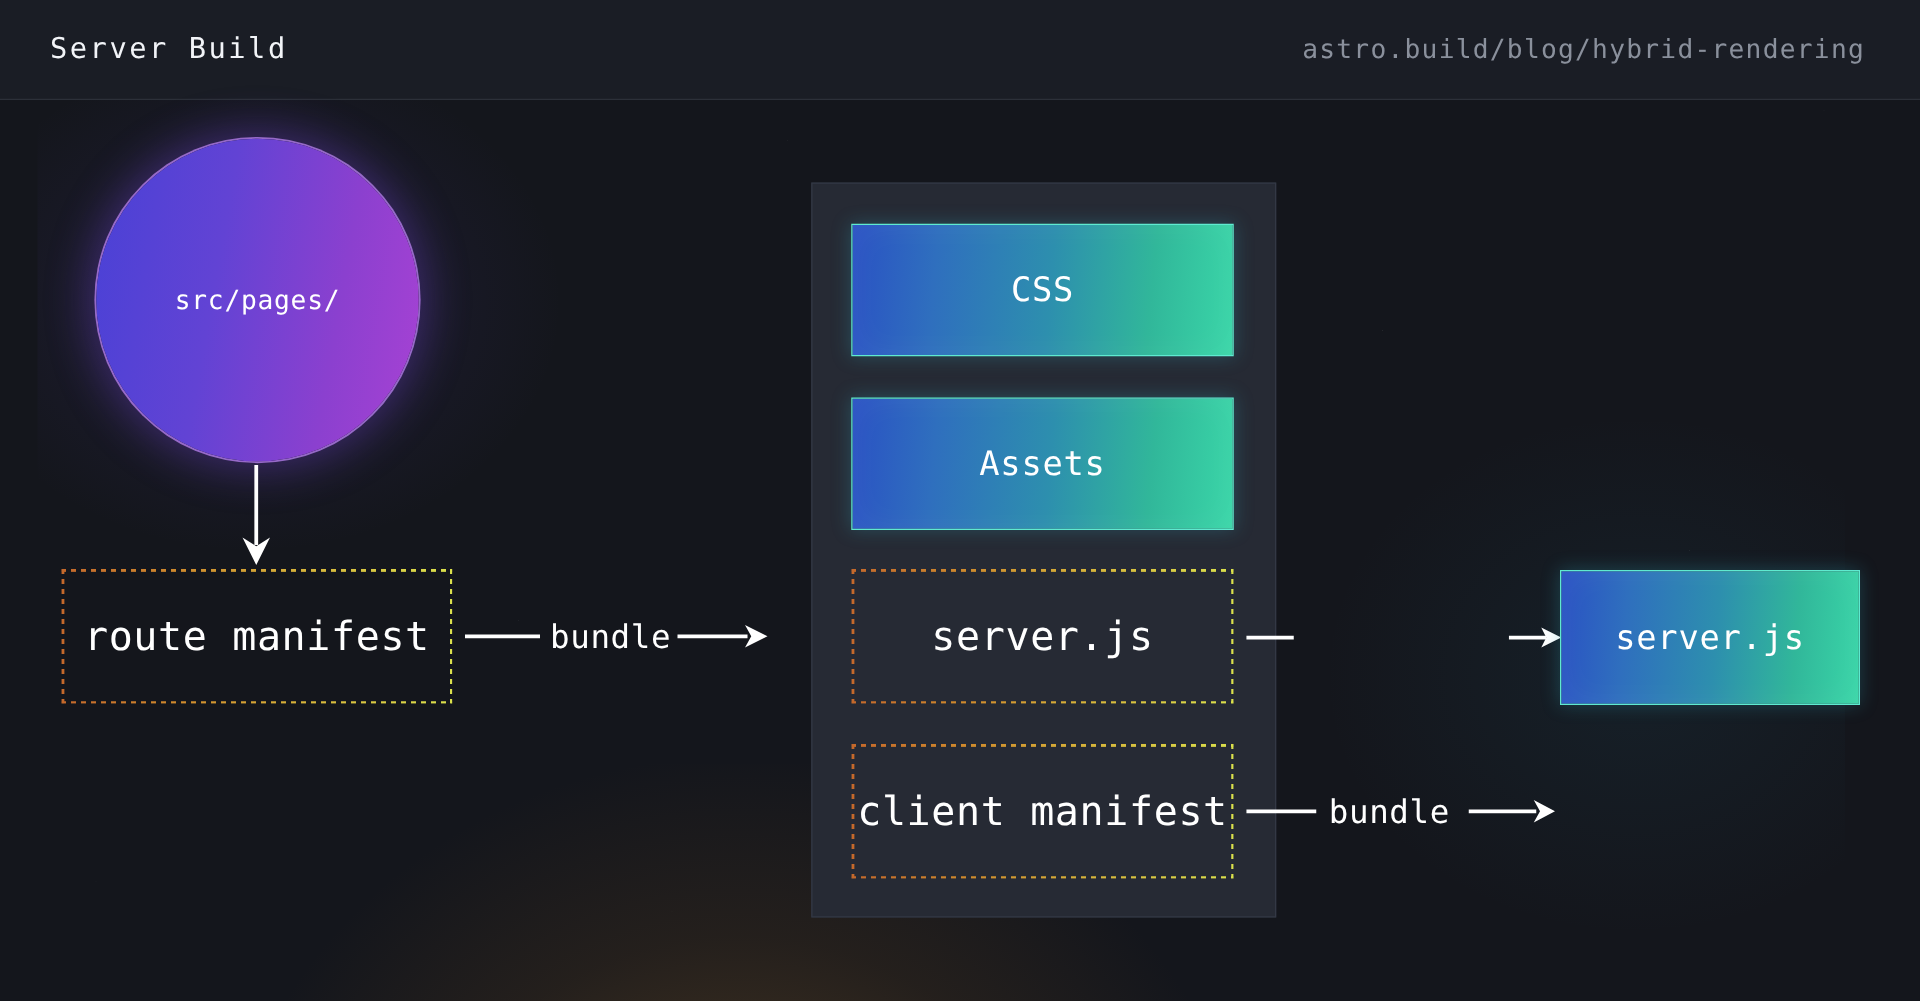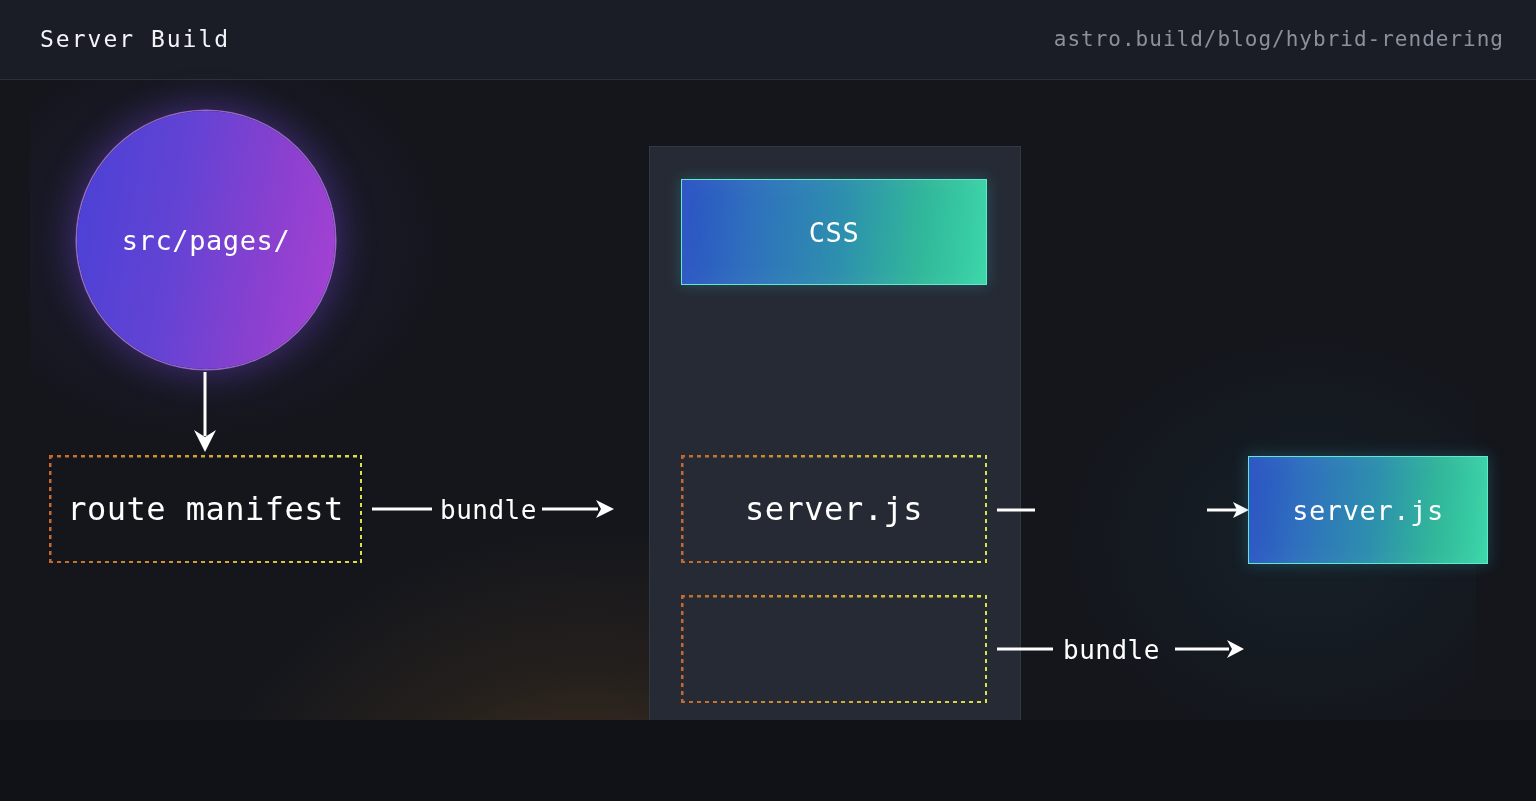--- a/index.html
+++ b/index.html
@@ -6,21 +6,21 @@
 
   html, body {
     width:1536px; height:801px;
     background:#101218;
     overflow:hidden;
     font-family:"DejaVu Sans Mono","Liberation Mono",monospace;
   }
 
   #stage {
     position:relative;
-    width:1536px; height:720px;
+    width:1536px; height:801px;
     background:#14161c;
     overflow:hidden;
   }
 
   
   .bg-noise{
     position:absolute; inset:0;
     background-image:
       radial-gradient(1px 1px at 13% 21%, rgba(255,255,255,.10), transparent 60%),
       radial-gradient(1px 1px at 27% 62%, rgba(255,255,255,.08), transparent 60%),
@@ -62,36 +62,36 @@
     width:1536px; height:80px;
     background:#1a1d25;
     border-bottom:1px solid #2c3039;
   }
   .header-title{
     position:absolute; left:40px; top:26px;
     font-size:23px; letter-spacing:2.0px;
     color:#f2f4f8;
   }
   .header-url{
-    position:absolute; right:32px; top:27px;
+    position:absolute; right:44px; top:27px;
     font-size:21px; letter-spacing:1.0px;
     color:#8a909c;
   }
 
   
   .circle{
     position:absolute; left:77px; top:111px;
     width:258px; height:258px;
     border-radius:50%;
     background:linear-gradient(100deg,#4941d6 0%,#6243d4 38%,#8b40cf 72%,#a842d4 100%);
     box-shadow:0 0 0 1.5px rgba(186,130,240,.75), 0 0 34px 6px rgba(118,70,220,.38);
     display:flex; align-items:center; justify-content:center;
   }
   .circle-label{
-    font-size:27px; color:#ffffff; letter-spacing:.6px;text-align:center;
+    font-size:21px; color:#ffffff; letter-spacing:.6px;text-align:center;
   }
 
   
   .arrow-down{ position:absolute; left:184px; top:372px; }
   .conn{ position:absolute; }
 
   
   .dotted{
     position:absolute;
     display:flex; align-items:center; justify-content:center;
@@ -186,25 +186,29 @@
     <path d="M244 17 L226 8 L231 17 L226 26 Z" fill="#ffffff"></path>
   </svg>
   <div class="edge-label" style="left:440px; top:495px;">bundle</div>
 
   <div class="panel"></div>
 
   <div class="gbox" style="left:681px; top:179px; width:306px; height:106px;">
     <span class="gbox-label">CSS</span>
   </div>
 
+  <div class="gbox" style="left:681px; top:318px; width:306px; height:106px;">
+    <span class="gbox-label">Assets</span>
+  </div>
 
   <div class="dotted" style="left:681px; top:455px; width:306px; height:108px;"></div>
   <div class="dotted-inner" style="left:681px; top:455px; width:306px; height:108px; position:absolute;">server.js</div>
 
   <div class="dotted" style="left:681px; top:595px; width:306px; height:108px;"></div>
+  <div class="dotted-inner" style="left:681px; top:595px; width:306px; height:108px; position:absolute;">client manifest</div>
 
   <svg class="conn" style="left:997px; top:500px;" width="40" height="20" viewBox="0 0 40 20">
     <line x1="0" y1="10" x2="38" y2="10" stroke="#ffffff" stroke-width="3"></line>
   </svg>
 
 
   <svg class="conn" style="left:1207px; top:493px;" width="44" height="34" viewBox="0 0 44 34">
     <line x1="0" y1="17" x2="30" y2="17" stroke="#ffffff" stroke-width="3"></line>
     <path d="M42 17 L26 9 L30 17 L26 25 Z" fill="#ffffff"></path>
   </svg>

